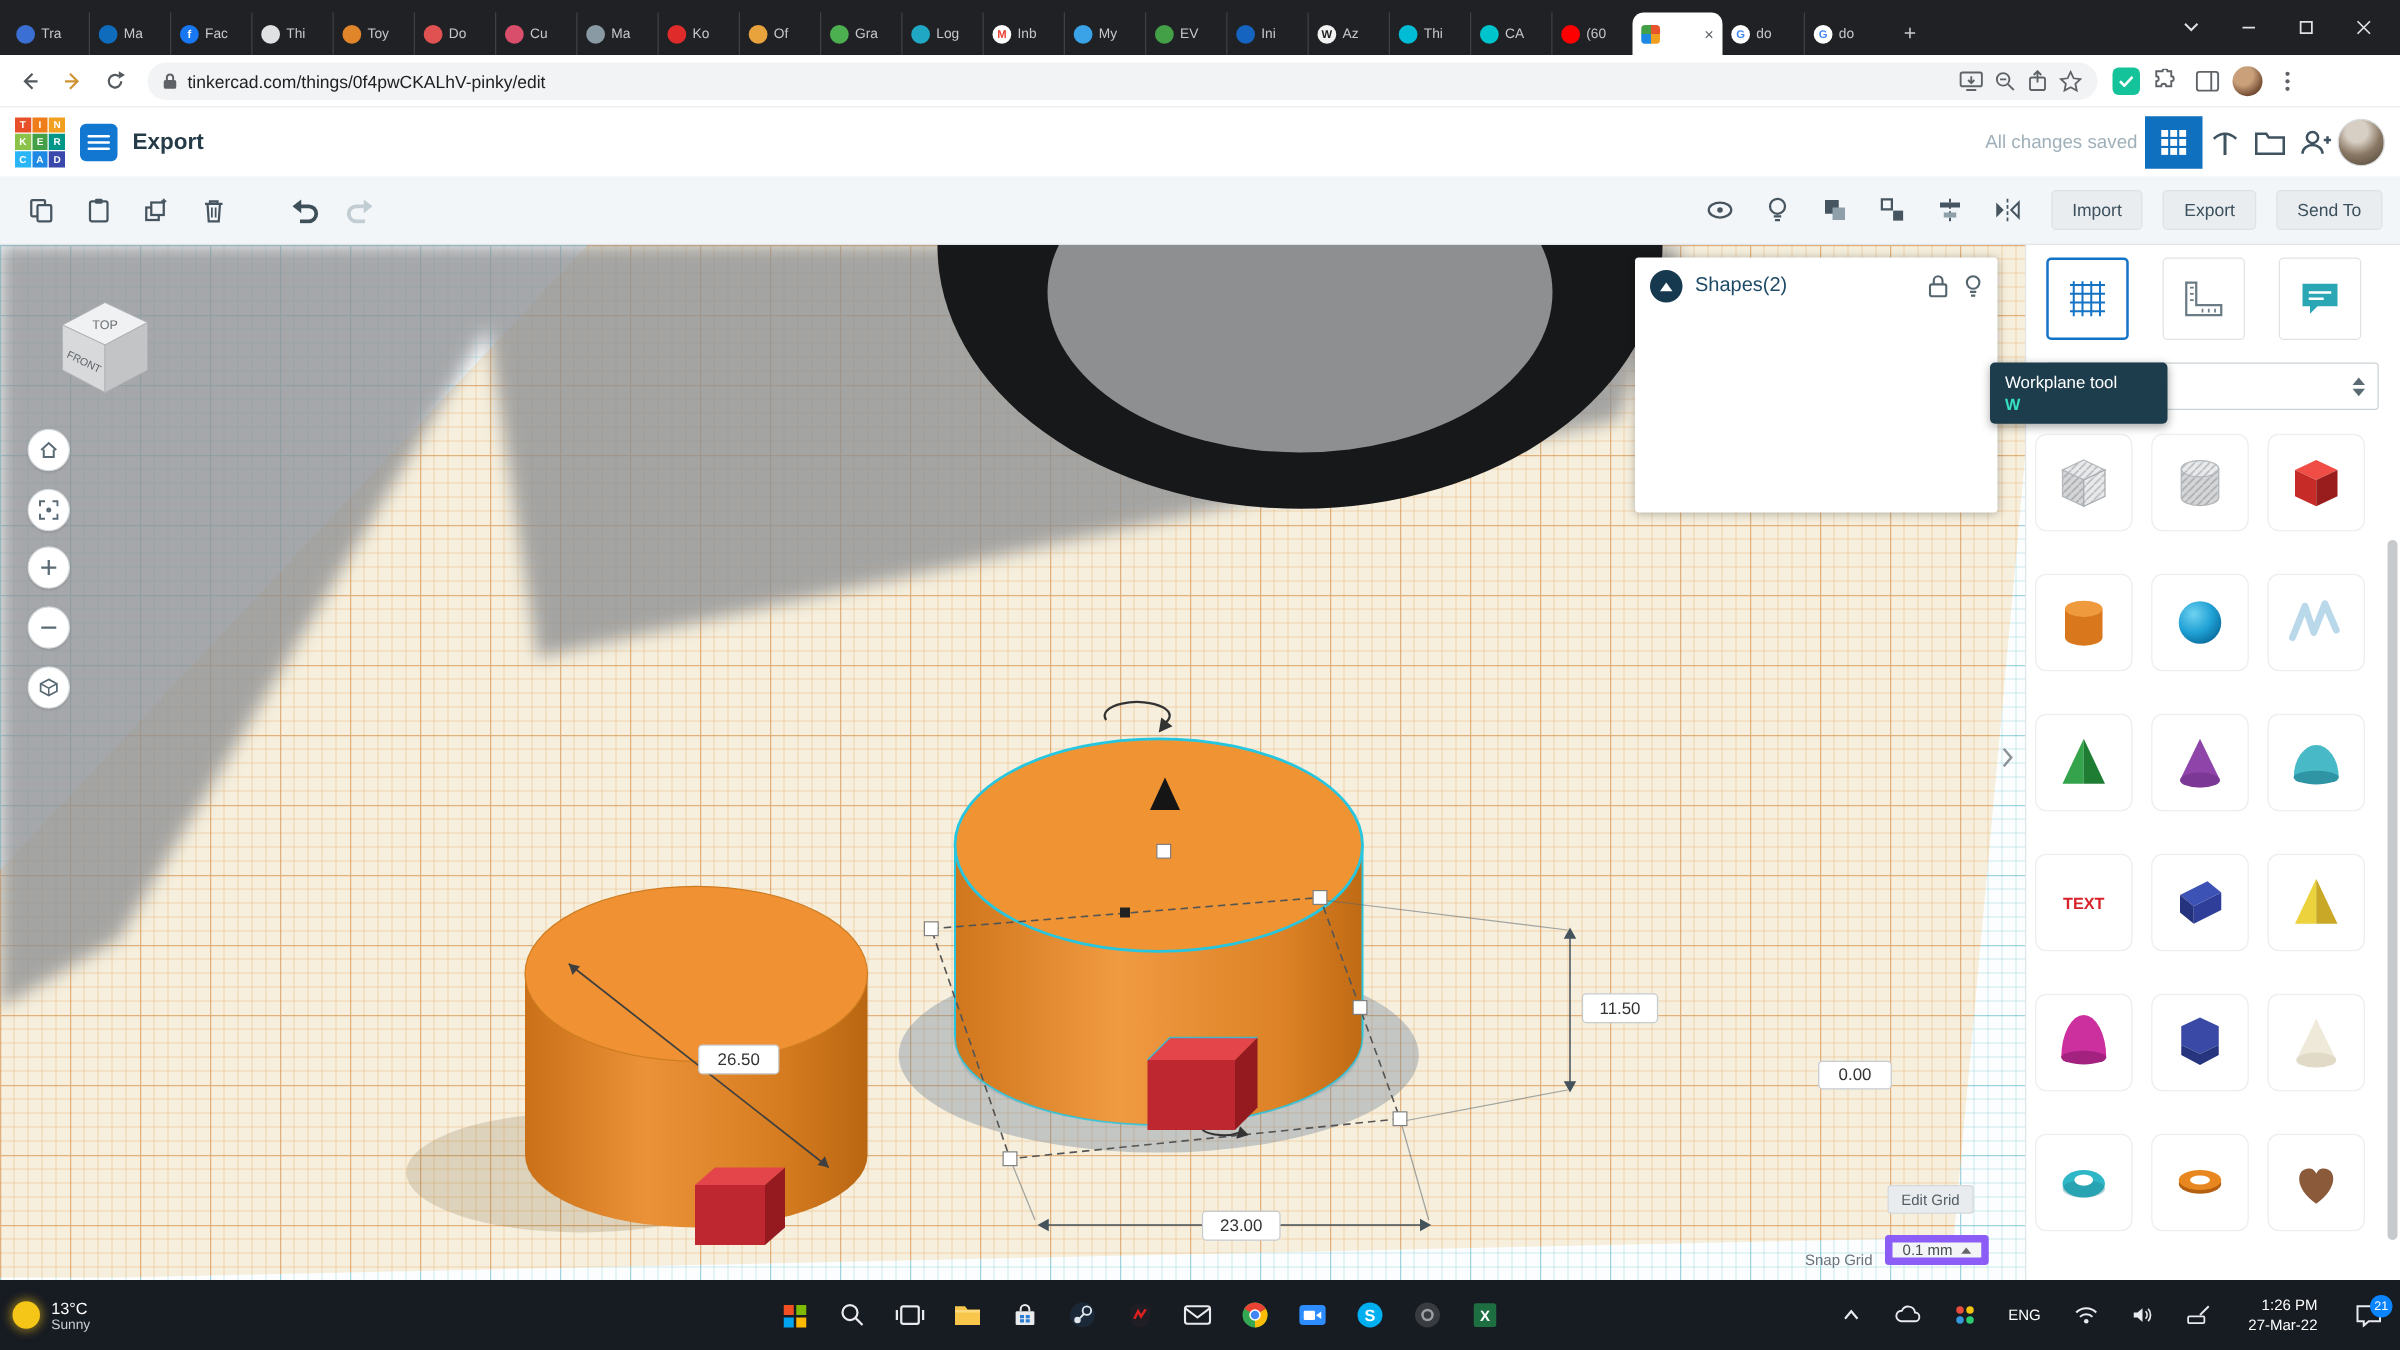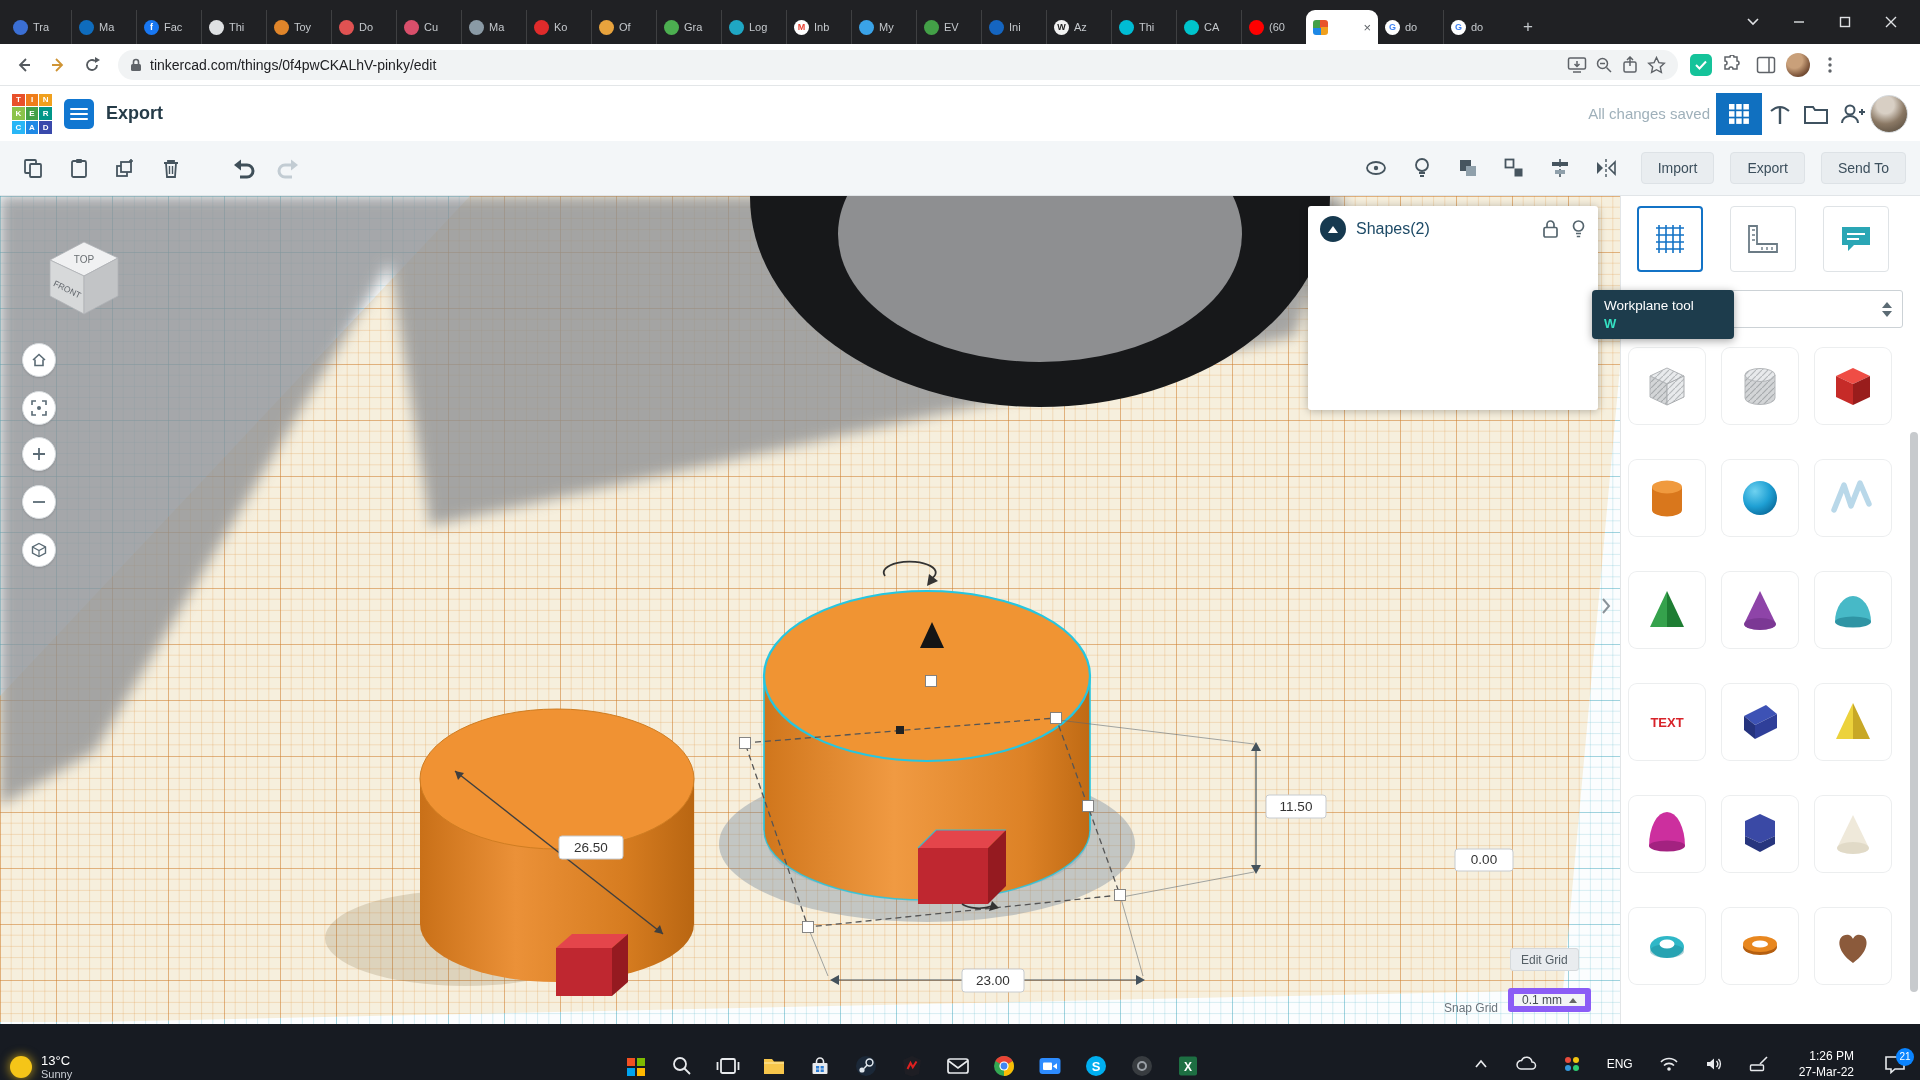--- a/index.html
+++ b/index.html
@@ -87,21 +87,21 @@
 
   .collapse-chevron { position:absolute; left:1596px; top:396px; width:20px; height:28px; display:flex; align-items:center; justify-content:center; z-index:5; }
 
   .editgrid-btn { position:absolute; left:1510px; top:752px; height:23px; padding:0 10px; background:#e9ecef; border:1px solid #d5d9dc; border-radius:3px; font-size:12px; color:#555f66; display:flex; align-items:center; z-index:4; }
   .snapgrid { position:absolute; left:1444px; top:789px; display:flex; align-items:center; gap:10px; z-index:4; }
   .snapgrid .lbl { font-size:12px; color:#6a747c;margin-top:16px; }
   .snap-select { height:24px; padding:5px 8px; background:#f2f4f5; border:6px solid #8b5cf6; border-radius:3px; font-size:12px; color:#444c52; display:flex; align-items:center; gap:7px; }
   .snap-select i { width:0; height:0; border-left:4px solid transparent; border-right:4px solid transparent; border-bottom:5px solid #666; }
 
   
-  .taskbar { height:56px; background:#171b22; display:flex; align-items:flex-end; padding:0 10px; }
+  .taskbar { height:56px; background:#171b22; display:flex; align-items:center; padding:0 10px; }
   .weather { display:flex; align-items:center; gap:9px; width:196px; }
   .sun { width:22px; height:22px; border-radius:50%; background:#f5c518; box-shadow:0 0 8px 2px rgba(245,197,24,.5); }
   .wtxt div:first-child { color:#fff; font-size:13px; }
   .wtxt .cond { color:#c9ced4; font-size:11px; }
   .task-icons { display:flex; align-items:center; gap:18px; margin-left:416px; }
   .tk { width:28px; height:28px; display:flex; align-items:center; justify-content:center; }
   .tray { margin-left:auto; display:flex; align-items:center; gap:26px; }
   .tray .lang { color:#fff; font-size:12px; }
   .clockblk { text-align:right; color:#fff; font-size:12px; line-height:1.35; margin-left:4px; }
   .notif { position:relative; width:30px; height:28px; display:flex; align-items:center; justify-content:center; }

